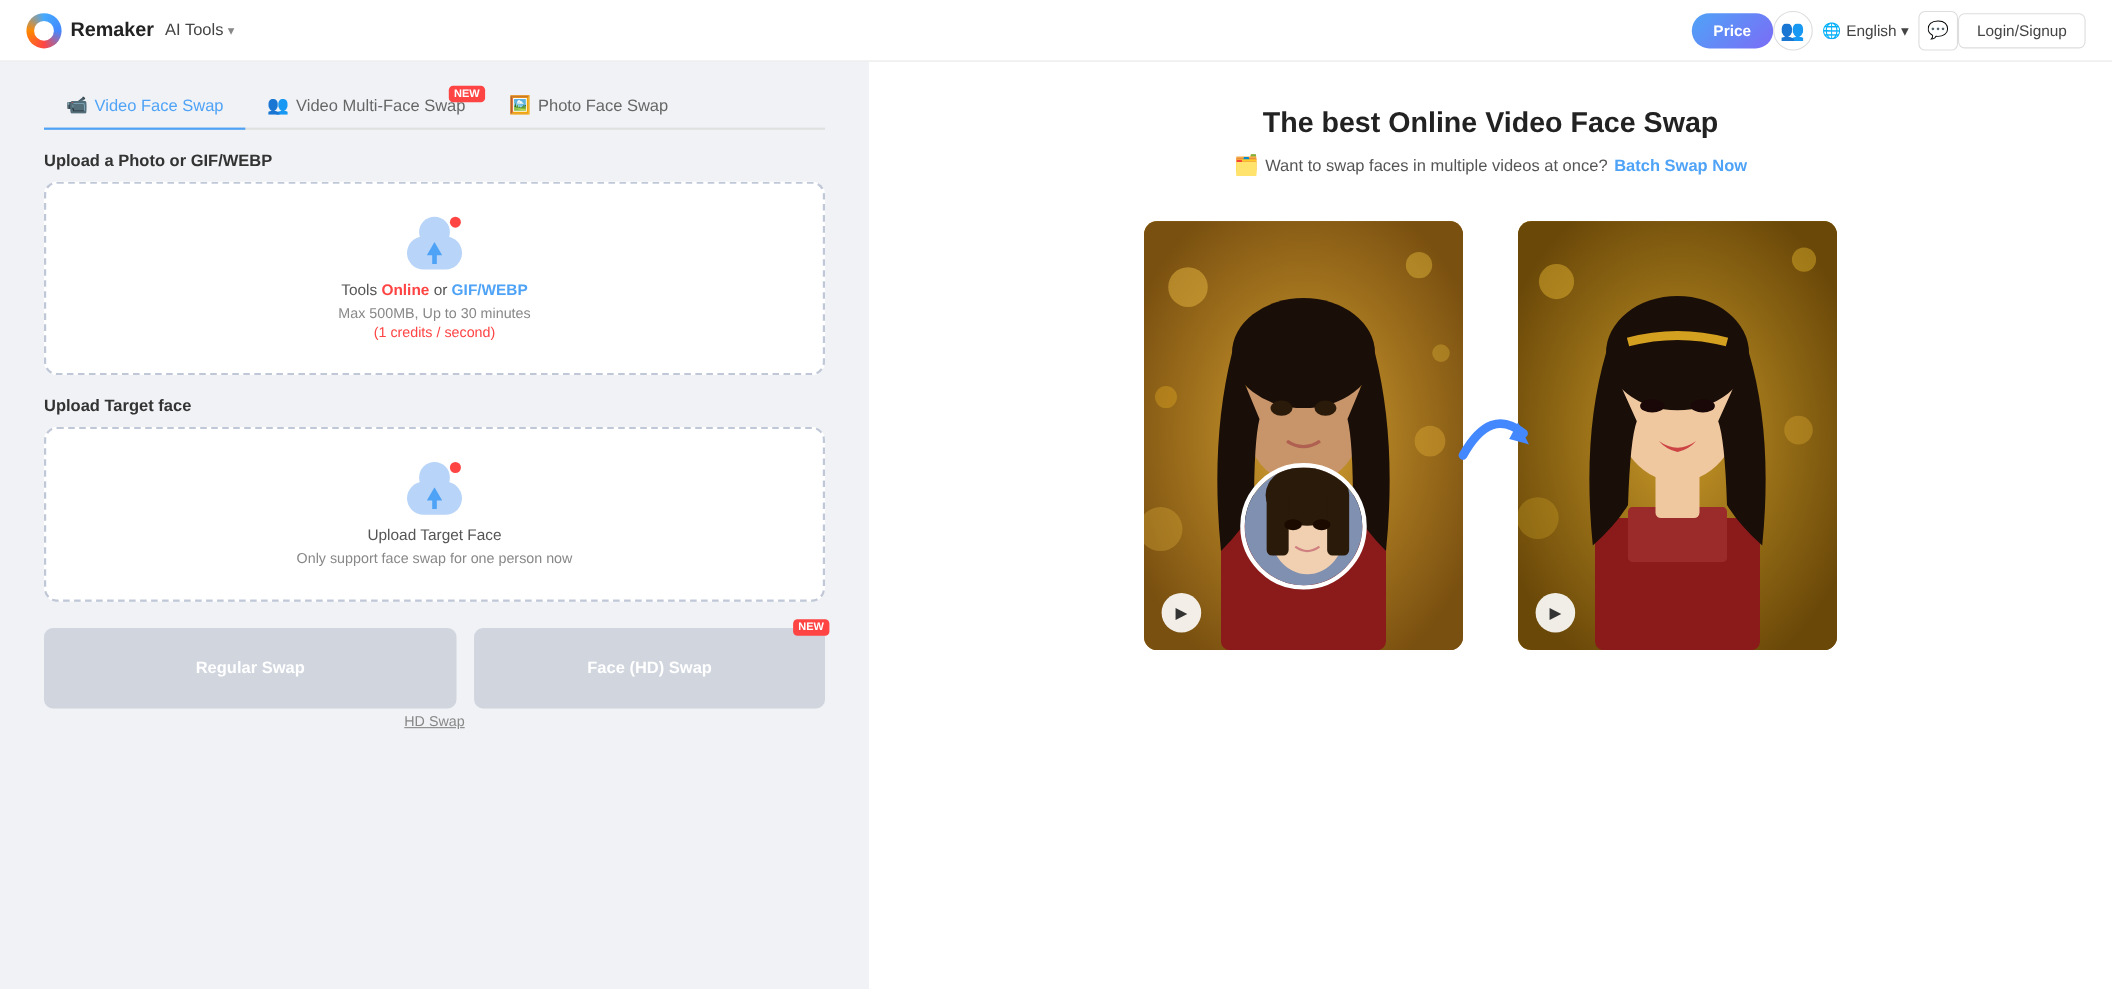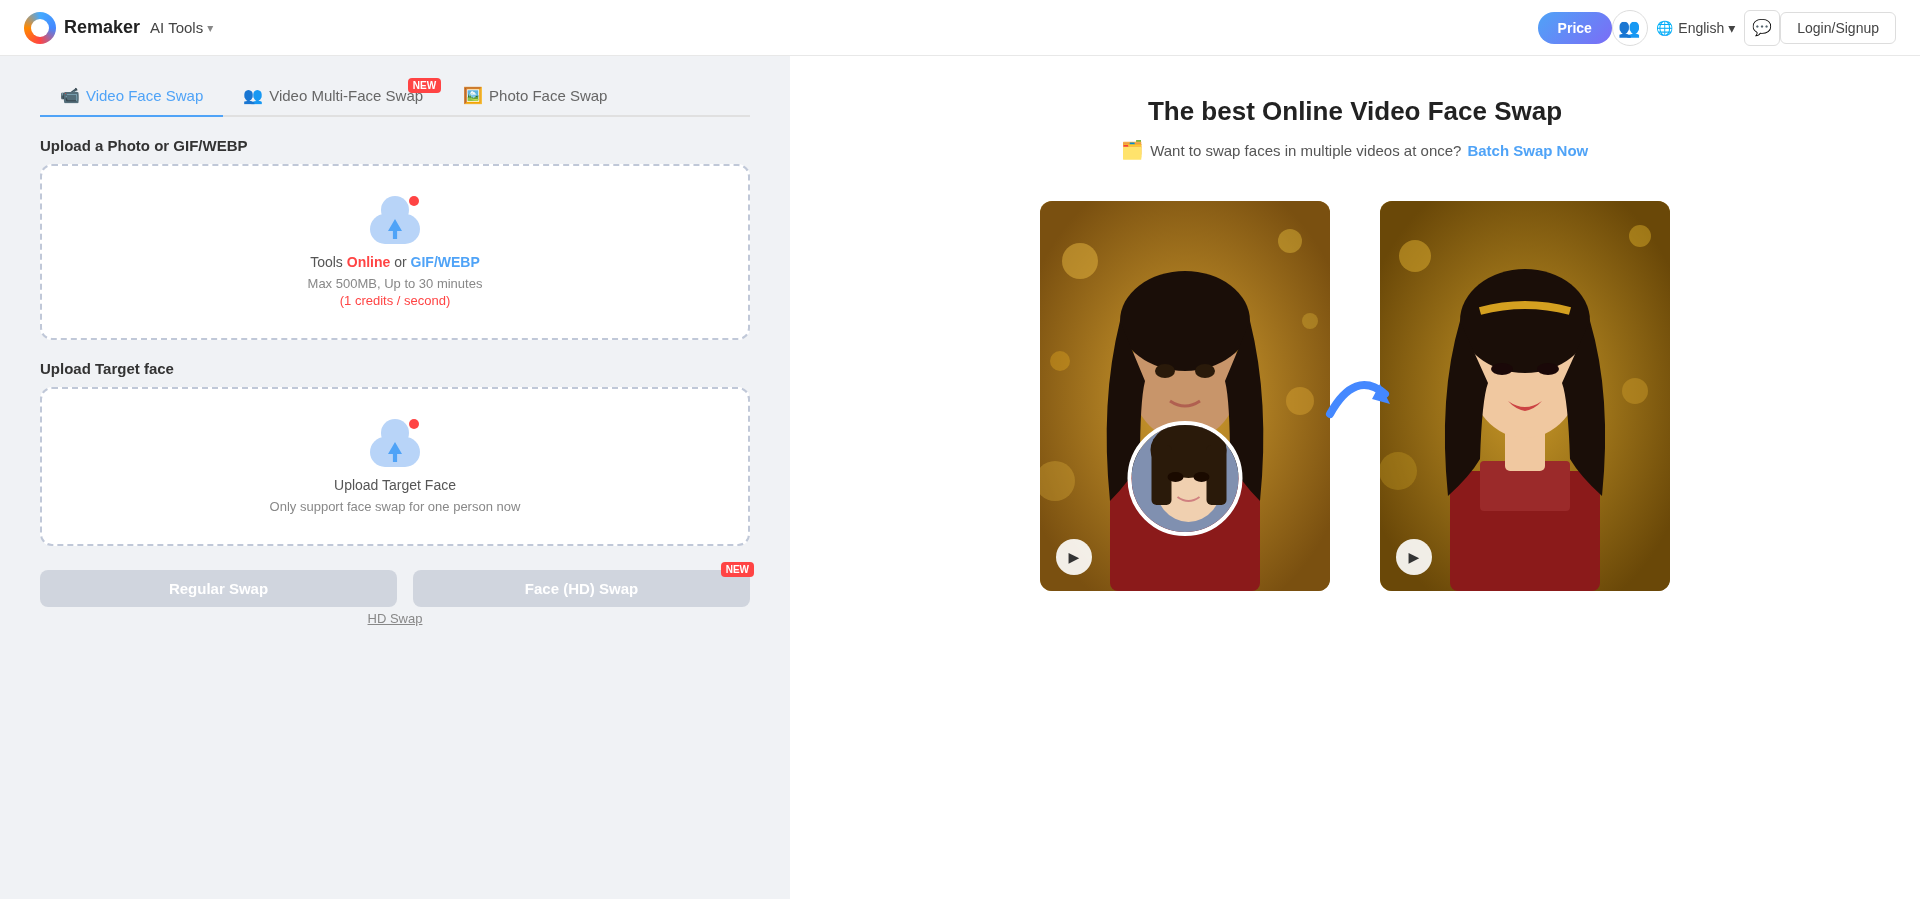--- a/index.html
+++ b/index.html
@@ -101,21 +101,21 @@
     .red-dot { width: 10px; height: 10px; background: #f44; border-radius: 50%; position: absolute; top: 0; right: 8px; }
     .upload-text { font-size: 14px; color: #555; }
     .upload-text .video-link { color: #f44; font-weight: 600; }
     .upload-text .gif-link { color: #4fa3f7; font-weight: 600; }
     .upload-sub { font-size: 13px; color: #888; margin-top: 6px; }
     .upload-credits { color: #f44; font-size: 13px; margin-top: 2px; }
 
     
     .btn-row { display: flex; gap: 16px; margin-top: 24px; align-items: center; flex-wrap: wrap; }
     .btn-swap {
-      flex: 1; padding: 10px; border-radius: 8px; border: none;
+      flex: 1; padding: 28px; border-radius: 8px; border: none;
       font-size: 15px; font-weight: 600; cursor: pointer;
       background: #d0d5de; color: #fff;
     }
     .btn-hd-link {
       font-size: 13px; color: #888; text-decoration: underline;
       cursor: pointer; margin-top: 4px; text-align: center; width: 100%;
     }
 
     
     .right-panel {

